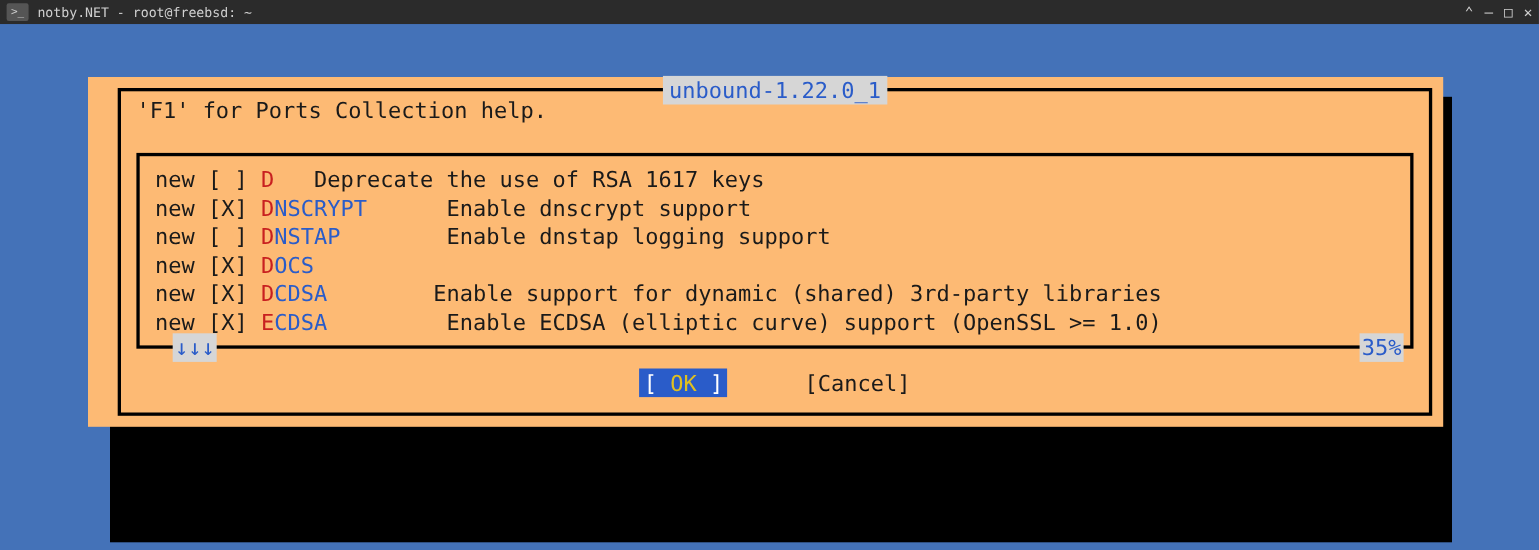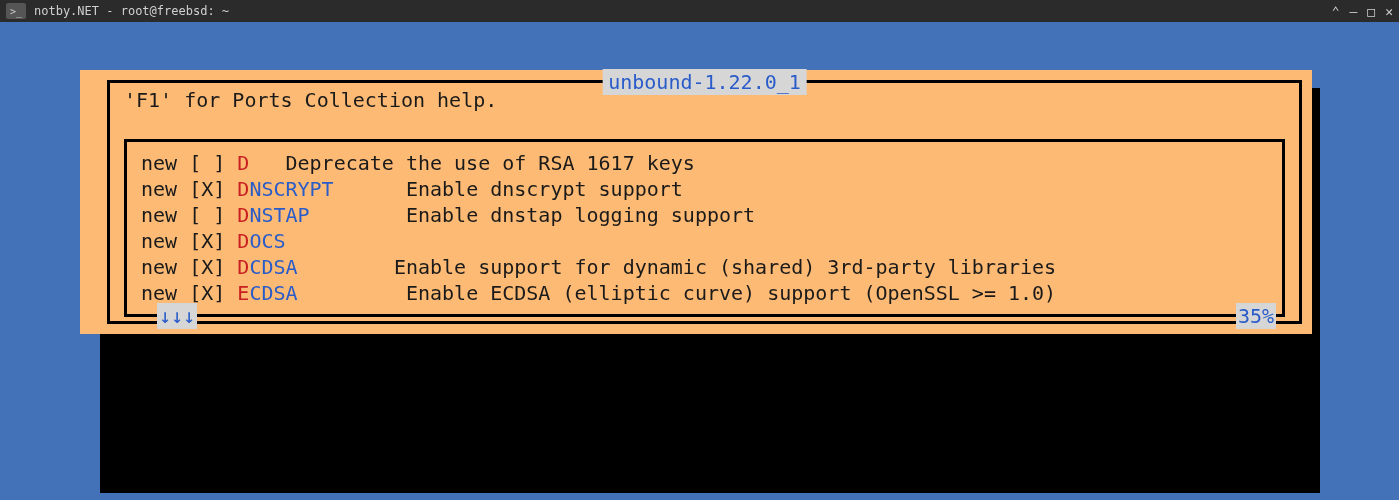--- a/index.html
+++ b/index.html
@@ -159,15 +159,19 @@
           <span class="opt-prefix">new [X] </span><span class="opt-hotkey">D</span><span class="opt-name">CDSA</span><span>        </span><span class="opt-desc">Enable support for dynamic (shared) 3rd-party libraries</span>
         </div>
         <div class="option-row">
           <span class="opt-prefix">new [X] </span><span class="opt-hotkey">E</span><span class="opt-name">CDSA</span><span>         </span><span class="opt-desc">Enable ECDSA (elliptic curve) support (OpenSSL &gt;= 1.0)</span>
         </div>
 
         <div class="scroll-arrows">↓↓↓</div>
         <div class="percent">35%</div>
       </div>
 
+      <div class="button-row">
+        <span class="btn-ok"><span>[  </span><span class="ok-label">OK</span><span>  ]</span></span>
+        <span class="btn-cancel">[Cancel]</span>
+      </div>
     </div>
   </div>
 </div>
 
 </body></html>

